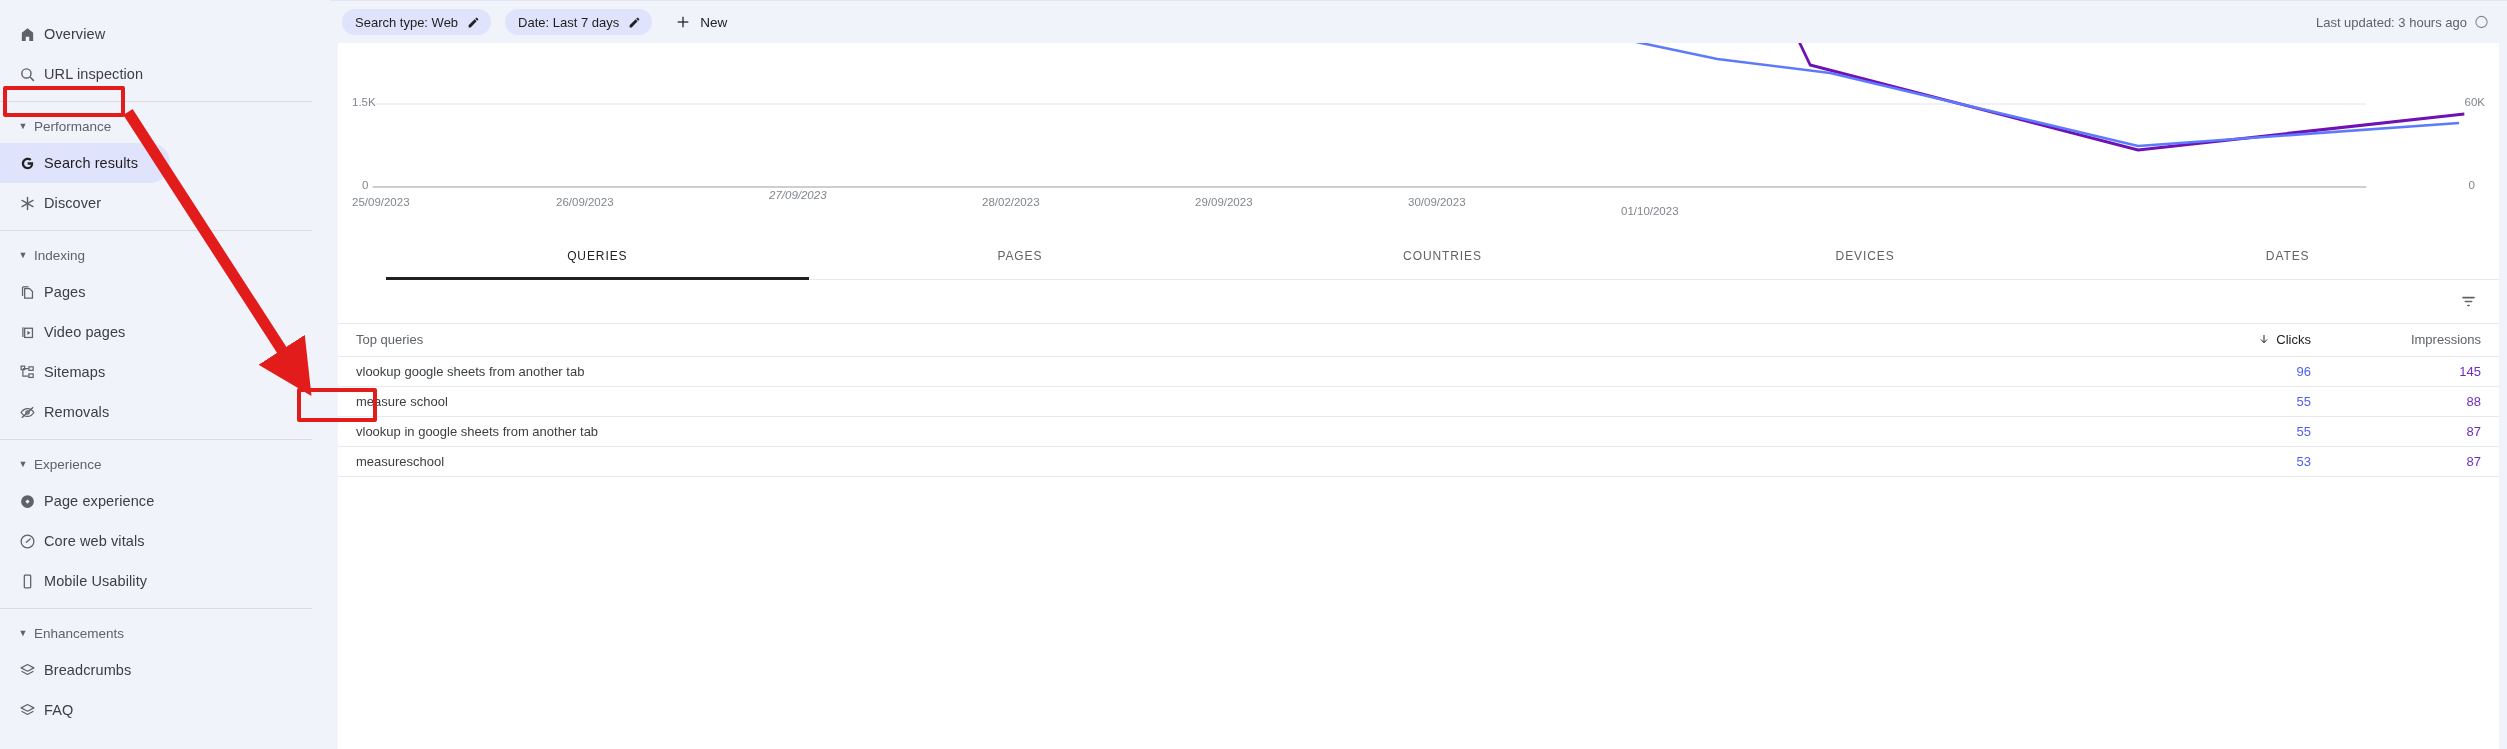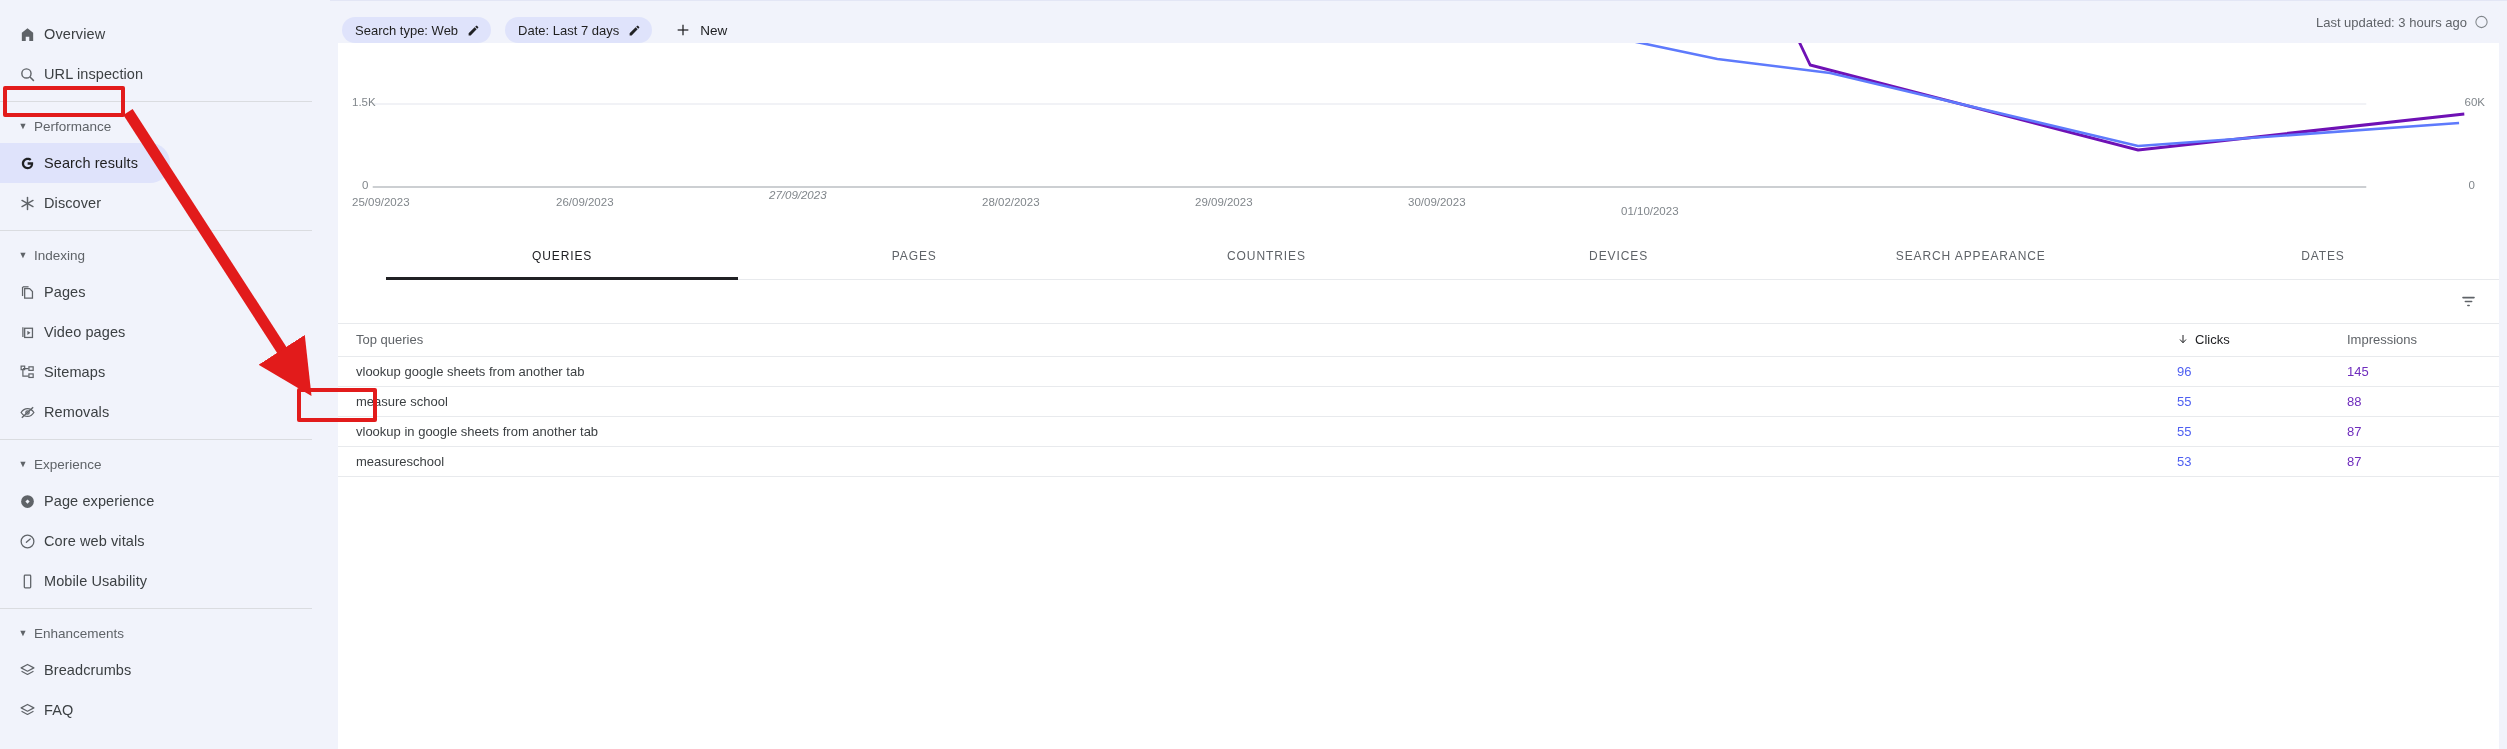--- a/index.html
+++ b/index.html
@@ -70,21 +70,21 @@
   #main {
     flex: 1 1 auto; height: 749px;
     background: #f1f3fb;
     position: relative;
     overflow: hidden;
   }
 
   
   #toolbar {
     height: 43px;
-    display: flex; align-items: flex-end;
+    display: flex; align-items: center;
     padding-left: 12px;
     position: relative;
     background: #f1f3fb;
     border-top: 1px solid #e3e6f5;
   }
   .chip {
     display: flex; align-items: center;
     height: 26px;
     background: #dfe3fb;
     border-radius: 13px;
@@ -164,21 +164,21 @@
   table { width: 100%; border-collapse: collapse; table-layout: fixed; }
   th, td {
     font-size: 13px; font-weight: normal;
     padding: 0 18px;
     height: 30px;
     text-align: left;
     border-bottom: 1px solid #e8eaed;
     white-space: nowrap; overflow: hidden; text-overflow: ellipsis;
   }
   thead th { color: #5f6368; height: 32px; }
-  th.num, td.num { }
+  th.num, td.num { text-align: right; }
   th.num .sorticon { margin-right: 6px; display:inline-block; vertical-align: -1px; }
   th.sorted { color: #202124; }
   td.q { color: #3c4043; }
   td.clicks { color: #4e5ff2; }
   td.impr  { color: #6f2dbd; }
   tbody tr { height: 30px; }
 
   
   .anno { position: absolute; pointer-events: none; }
   #anno-sidebar-box {
@@ -438,23 +438,20 @@
           <span>QUERIES</span>
         </div>
         <div class="tab">
           <span>PAGES</span>
         </div>
         <div class="tab">
           <span>COUNTRIES</span>
         </div>
         <div class="tab">
           <span>DEVICES</span>
-        </div>
-        <div class="tab">
-          <span>SEARCH APPEARANCE</span>
         </div>
         <div class="tab">
           <span>DATES</span>
         </div>
       </div>
 
       <div id="table-toolbar">
         <div id="filter-icon-btn">
           <svg width="19" height="19" viewBox="0 0 24 24" fill="#5f6368">
               <rect x="4" y="6" width="16" height="2.1" rx="1"></rect>

